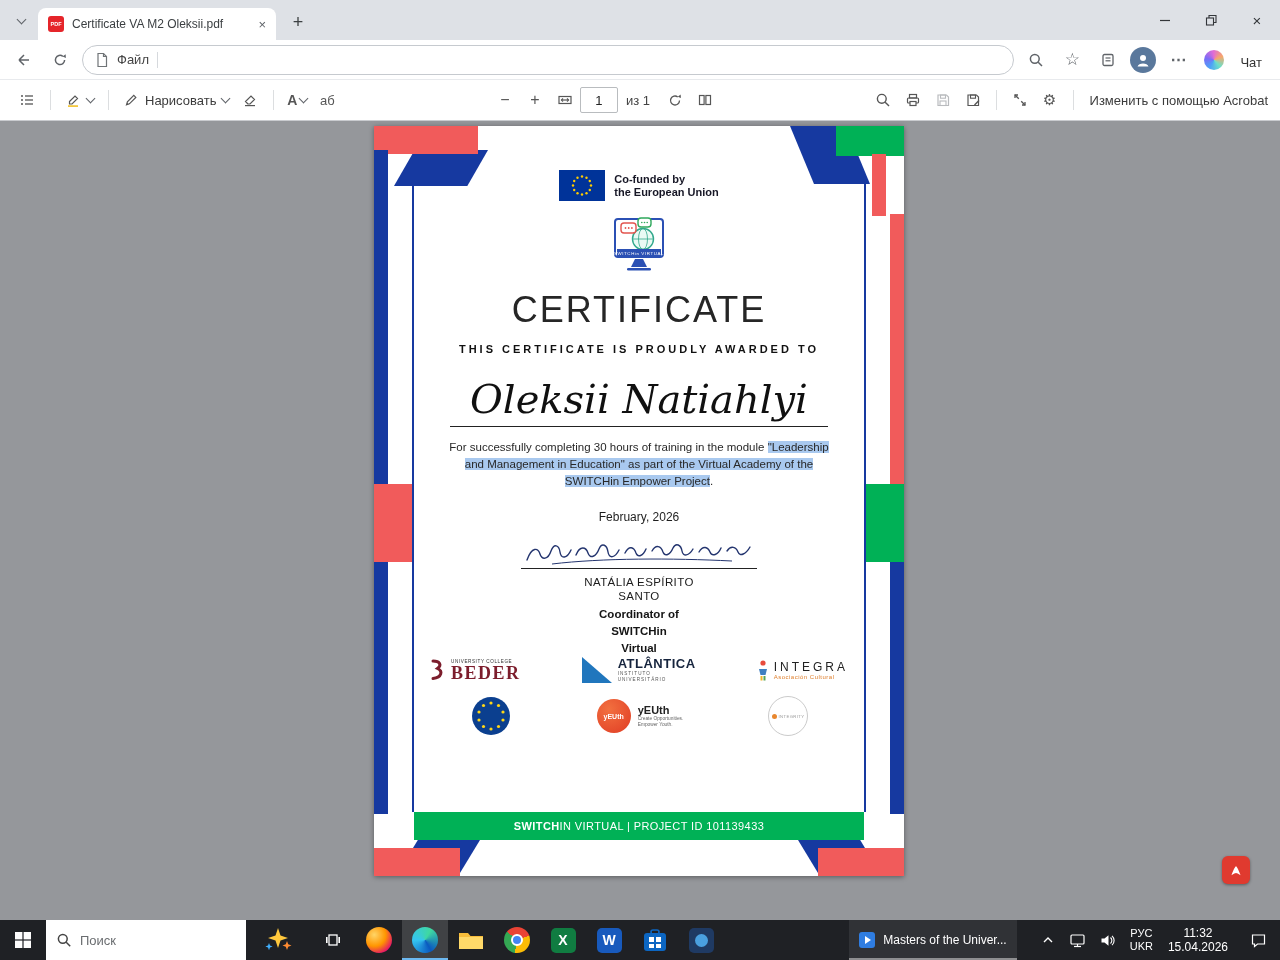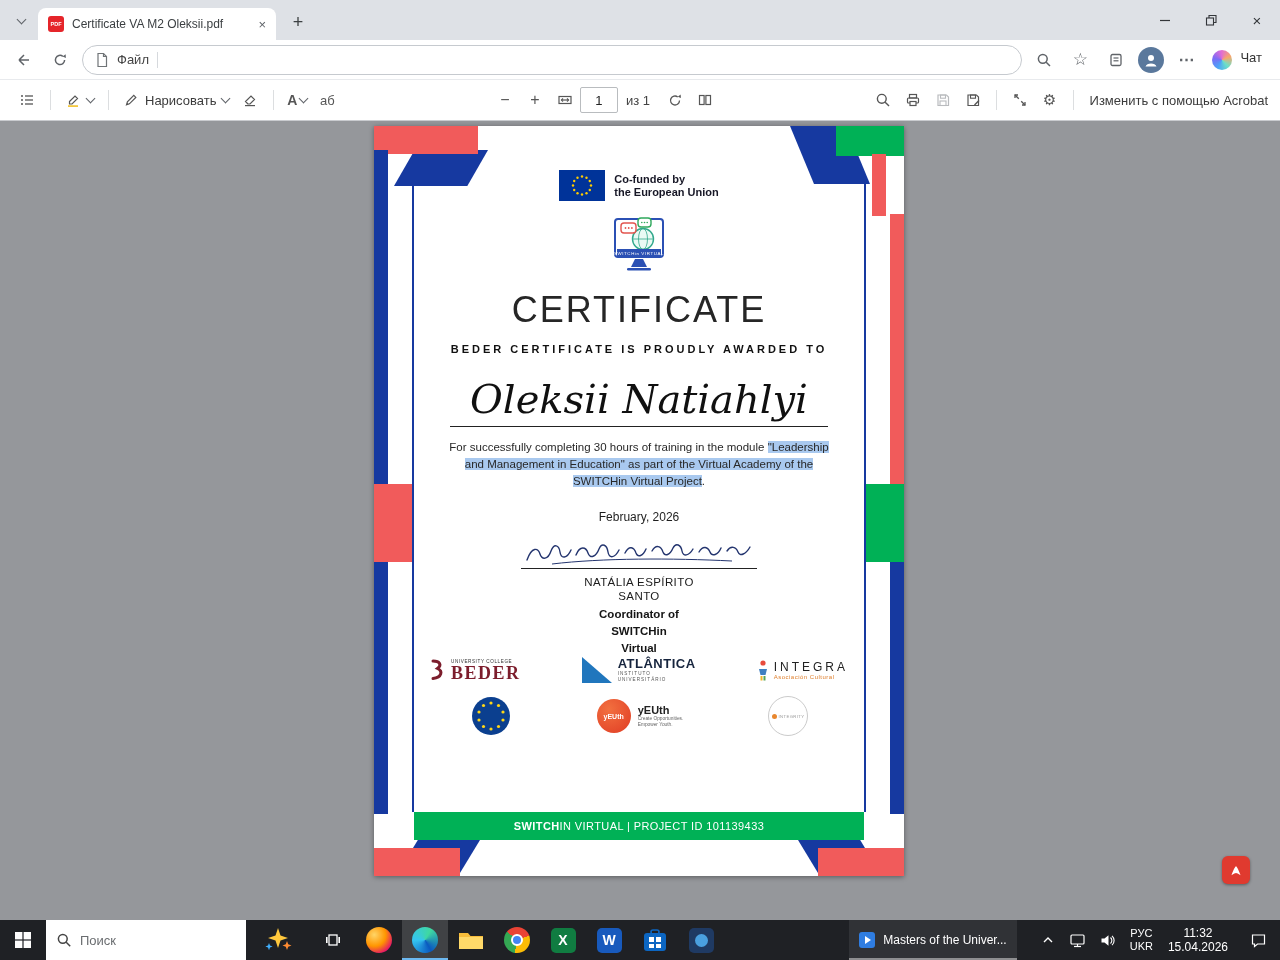--- a/index.html
+++ b/index.html
@@ -21,21 +21,21 @@
 .wincontrols{position:absolute;right:0;top:0;display:flex}
 .winbtn{width:46px;height:40px;display:flex;align-items:center;justify-content:center;color:#33363a}
 
 
 .navbar{height:40px;background:#fff;display:flex;align-items:center;padding:0 10px;gap:8px;border-bottom:1px solid #e8eaed}
 .navico{width:28px;height:28px;display:flex;align-items:center;justify-content:center;color:#5f6368;border-radius:50%}
 .addr{flex:1;height:30px;border:1px solid #c6cacf;border-radius:16px;display:flex;align-items:center;padding:0 12px;gap:8px;font-size:13px;color:#202124;background:#fff}
 .addr .chiplbl{color:#444}
 .addr .vsep{width:1px;height:16px;background:#d6d9dd}
 .addr .url{white-space:nowrap;overflow:hidden;text-overflow:ellipsis}
-.copilot{display:flex;align-items:flex-start;gap:8px;font-size:13px;color:#333;padding:2px 8px 2px 4px;border-radius:14px}
+.copilot{display:flex;align-items:flex-end;gap:16px;font-size:13px;color:#333;padding:2px 8px 2px 4px;border-radius:14px}
 .cpicon{width:20px;height:20px;border-radius:50%;background:conic-gradient(from 210deg,#4da2f7,#7b6cf6,#e06bd6,#f7a76b,#6be0c8,#4da2f7)}
 .avatar{width:26px;height:26px;border-radius:50%;background:#5a789c;display:flex;align-items:center;justify-content:center;overflow:hidden}
 
 
 .pdfbar{height:41px;background:#fff;border-bottom:1px solid #c9cbcf;display:flex;align-items:center;padding:0 12px;font-size:13px;color:#3b3b3b}
 .tbico{width:30px;height:30px;display:flex;align-items:center;justify-content:center;color:#565656;border-radius:4px;flex:0 0 auto}
 .tsep{width:1px;height:20px;background:#dcdee0;margin:0 8px;flex:0 0 auto}
 .drawgrp{display:flex;align-items:center;gap:6px;padding:0 6px}
 .pageinput{width:38px;height:26px;border:1px solid #b9bcbf;border-radius:2px;text-align:center;font-size:13px;color:#222;font-family:"Liberation Sans",sans-serif}
 .pgtotal{margin:0 10px 0 8px;color:#444}
@@ -369,25 +369,25 @@
               <circle cx="43.5" cy="9.5" r=".8" fill="#2fa85c"></circle>
               <circle cx="46.2" cy="9.5" r=".8" fill="#2fa85c"></circle>
               <rect x="16" y="36" width="44" height="8" fill="#2b50b4"></rect>
               <text x="38" y="41.6" font-size="4.4" fill="#fff" text-anchor="middle" letter-spacing=".6">SWITCHin VIRTUAL</text>
               <path d="M34 46 h8 l4 8 h-16 z" fill="#2b50b4"></path>
               <rect x="26" y="55" width="24" height="2.6" rx="1.3" fill="#2b50b4"></rect>
             </svg>
         </div>
 
         <div class="certtitle">CERTIFICATE</div>
-        <div class="certsub">BEDER CERTIFICATE IS PROUDLY AWARDED TO</div>
+        <div class="certsub">THIS CERTIFICATE IS PROUDLY AWARDED TO</div>
         <div class="recipient">Oleksii Natiahlyi</div>
         <div class="nameline"></div>
 
-        <p class="bodytxt"><span>For successfully completing 30 hours of training in the module </span><span class="hl">"Leadership</span><br><span class="hl">and Management in Education" as part of the Virtual Academy of the</span><br><span class="hl">SWITCHin Virtual Project</span><span>.</span></p>
+        <p class="bodytxt"><span>For successfully completing 30 hours of training in the module </span><span class="hl">"Leadership</span><br><span class="hl">and Management in Education" as part of the Virtual Academy of the</span><br><span class="hl">SWITCHin Empower Project</span><span>.</span></p>
 
         <div class="certdate">February,  2026</div>
 
         <div class="sigblock">
           <svg width="235" height="30" viewBox="0 0 235 30">
               <path d="M5 22 C10 8 16 10 18 16 C20 22 26 22 29 13 C32 5 37 7 38 14 C39 21 45 21 49 12 M54 17 C58 7 64 9 66 15 C68 21 74 19 77 11 C80 4 85 7 86 14 C87 21 93 20 97 12 M103 15 C107 7 112 9 114 15 C116 20 121 18 124 11 M130 13 C134 6 139 8 141 14 C143 19 148 17 151 10 C154 4 159 7 160 13 C161 19 167 18 171 11 M177 14 C181 7 186 9 188 14 C190 19 196 17 199 10 M205 13 C209 7 214 9 216 14 C218 19 224 16 228 9" stroke="#24356f" stroke-width="1.4" fill="none" stroke-linecap="round"></path>
               <path d="M30 26 C80 20 150 20 210 23" stroke="#24356f" stroke-width="1" fill="none"></path>
             </svg>
           <div class="sigline"></div>
           <div class="signame">

